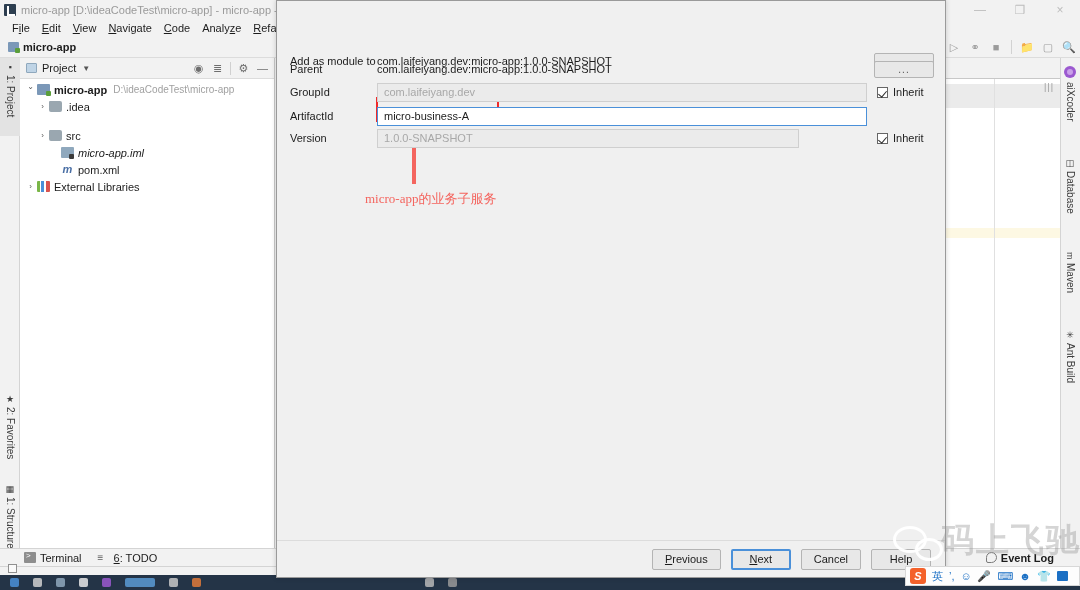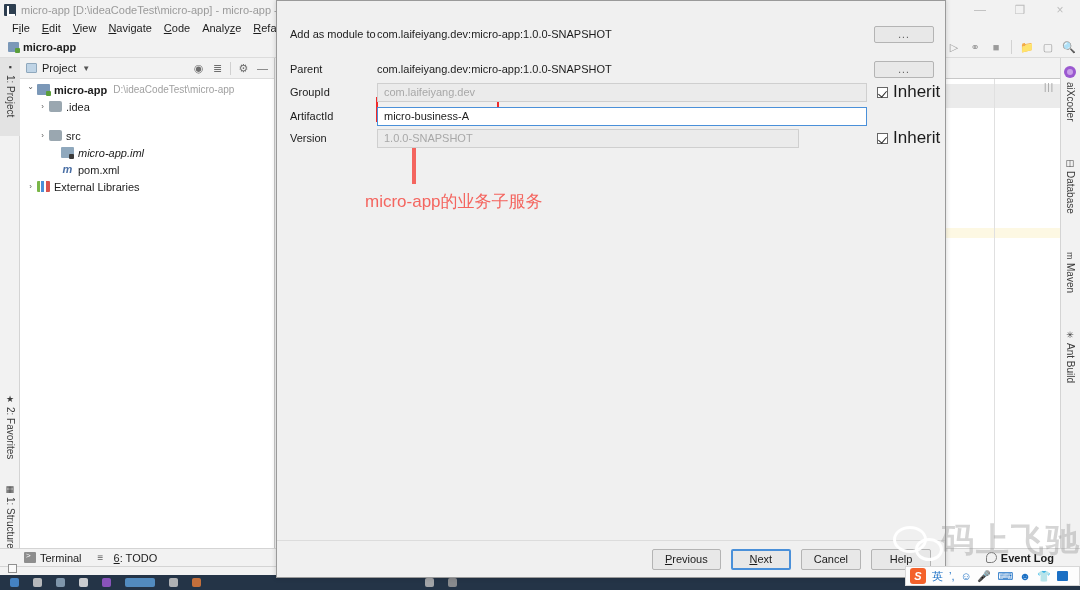--- a/index.html
+++ b/index.html
@@ -245,32 +245,32 @@
     display: flex; align-items: center; padding-left: 6px;
     font-size: 11px; color: #a8a8a8;
   }
   .finput.editable { background: #fff; border: 1px solid #4a90d9; color: #1c1c1c; }
   .dots-btn {
     width: 60px; height: 17px; background: #e8e8e8; border: 1px solid #b4b4b4;
     border-radius: 2px; display: flex; align-items: center;
     justify-content: center; font-size: 10px; color: #555;
     letter-spacing: 1px;
   }
-  .inh { display: flex; align-items: center; font-size: 17px; color: #1c1c1c; }
+  .inh { display: flex; align-items: center; font-size: 11px; color: #1c1c1c; }
   .cbx { width: 11px; height: 11px; border: 1px solid #666; background: #fff;
     margin-right: 5px; position: relative; flex: none; }
   .cbx::after { content: ""; position: absolute; left: 2px; top: 1px;
     width: 4px; height: 7px; border-right: 1.6px solid #2b2b2b;
     border-bottom: 1.6px solid #2b2b2b; transform: rotate(40deg); }
 
   .redbox {
     position: absolute; border: 2px solid #ef2a2a; pointer-events: none;
   }
   .annot-text {
-    position: absolute; color: #f4655f; font-size: 17px; white-space: nowrap;
+    position: absolute; color: #f4655f; font-size: 13px; white-space: nowrap; font-family: Liberation Serif, serif;
   }
 
   .dlg-footer {
     position: absolute; left: 0; bottom: 0; width: 668px; height: 37px;
     border-top: 1px solid #dcdcdc; display: flex; align-items: center;
     justify-content: flex-end; gap: 10px; padding-right: 14px;
     background: #f0f0f0;
   }
   .dbtn {
     min-width: 60px; height: 21px; padding: 0 12px; background: #e8e8e8;
@@ -448,21 +448,21 @@
 
     <div class="dlg-body" id="dlgbody">
       <div class="redbox" style="left:99px;top:96px;width:123px;height:25px;"></div>
 
       <svg class="annot-arrow" style="position:absolute;left:122px;top:125px;" width="30" height="60">
         <line x1="15" y1="58" x2="15" y2="18" stroke="#f4655f" stroke-width="4"></line>
         <polygon points="15,3 5,22 25,22" fill="#f4655f"></polygon>
       </svg>
 
       <div class="annot-text" style="left:88px;top:189px;">micro-app的业务子服务</div>
-    <div class="frow" style="top: 21px;">
+    <div class="frow" style="top: 48px;">
           <div class="flabel">Add as module to</div>
           <div class="fstatic">com.laifeiyang.dev:micro-app:1.0.0-SNAPSHOT</div>
           <div class="dots-btn" style="position: absolute; left: 597px;">...</div>
         </div>
         <div class="frow" style="top: 56px;">
           <div class="flabel">Parent</div>
           <div class="fstatic">com.laifeiyang.dev:micro-app:1.0.0-SNAPSHOT</div>
           <div class="dots-btn" style="position: absolute; left: 597px;">...</div>
         </div>
         <div class="frow" style="top: 79px;">

